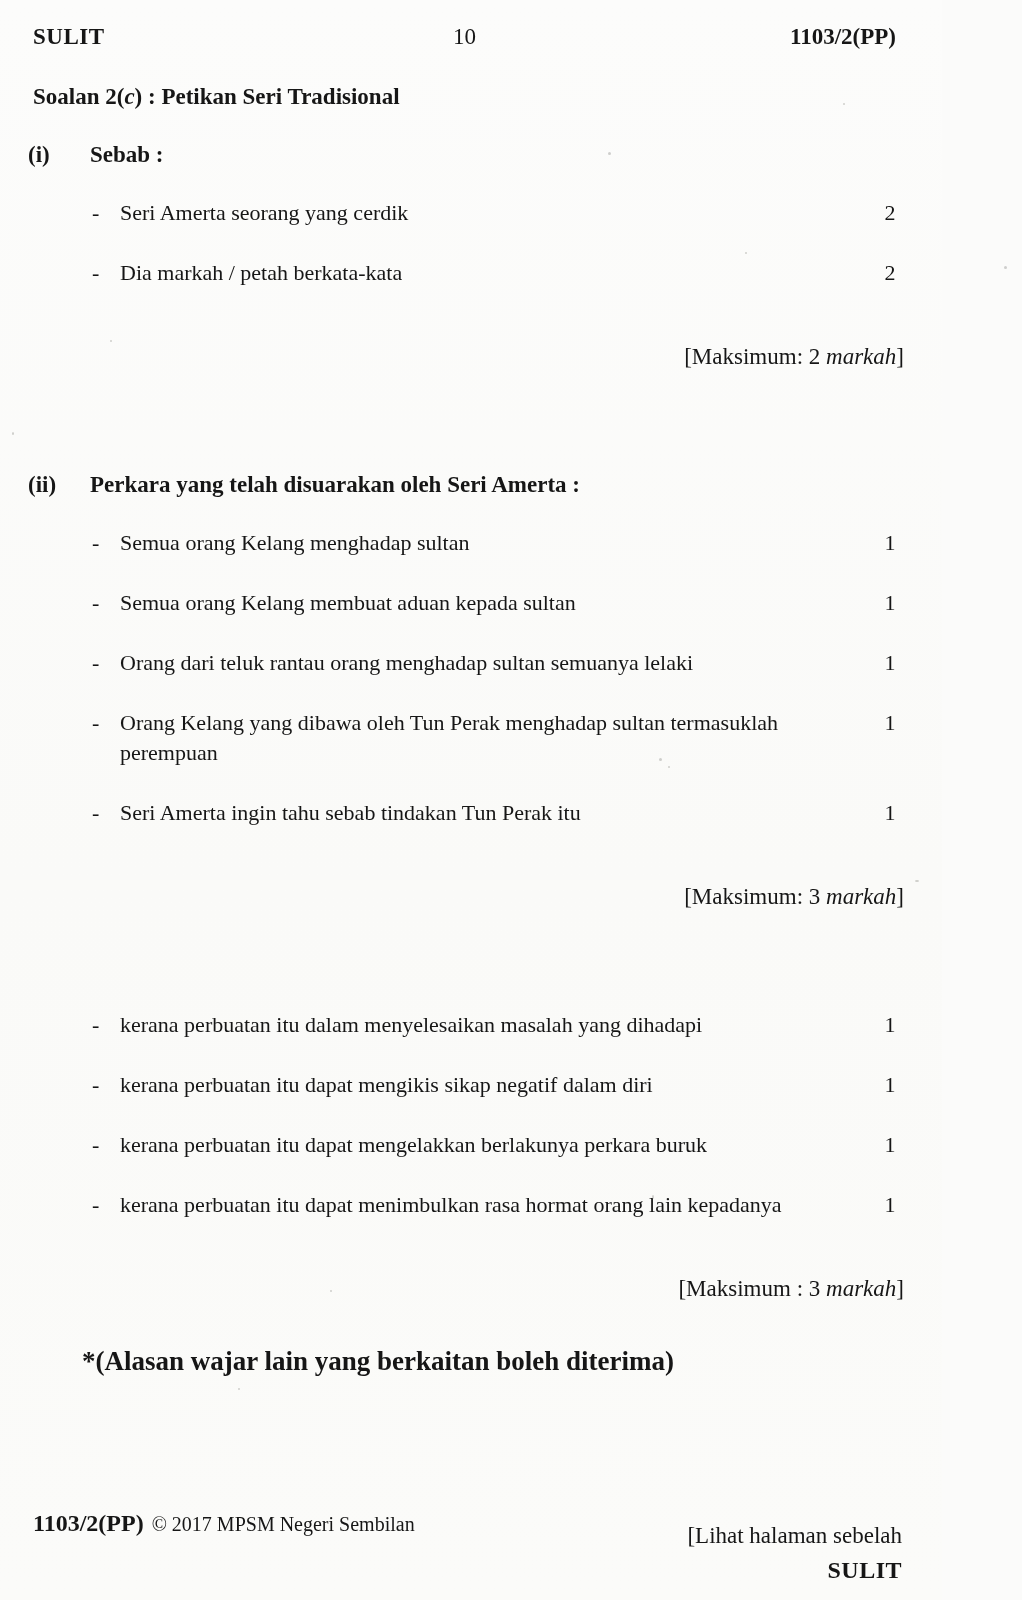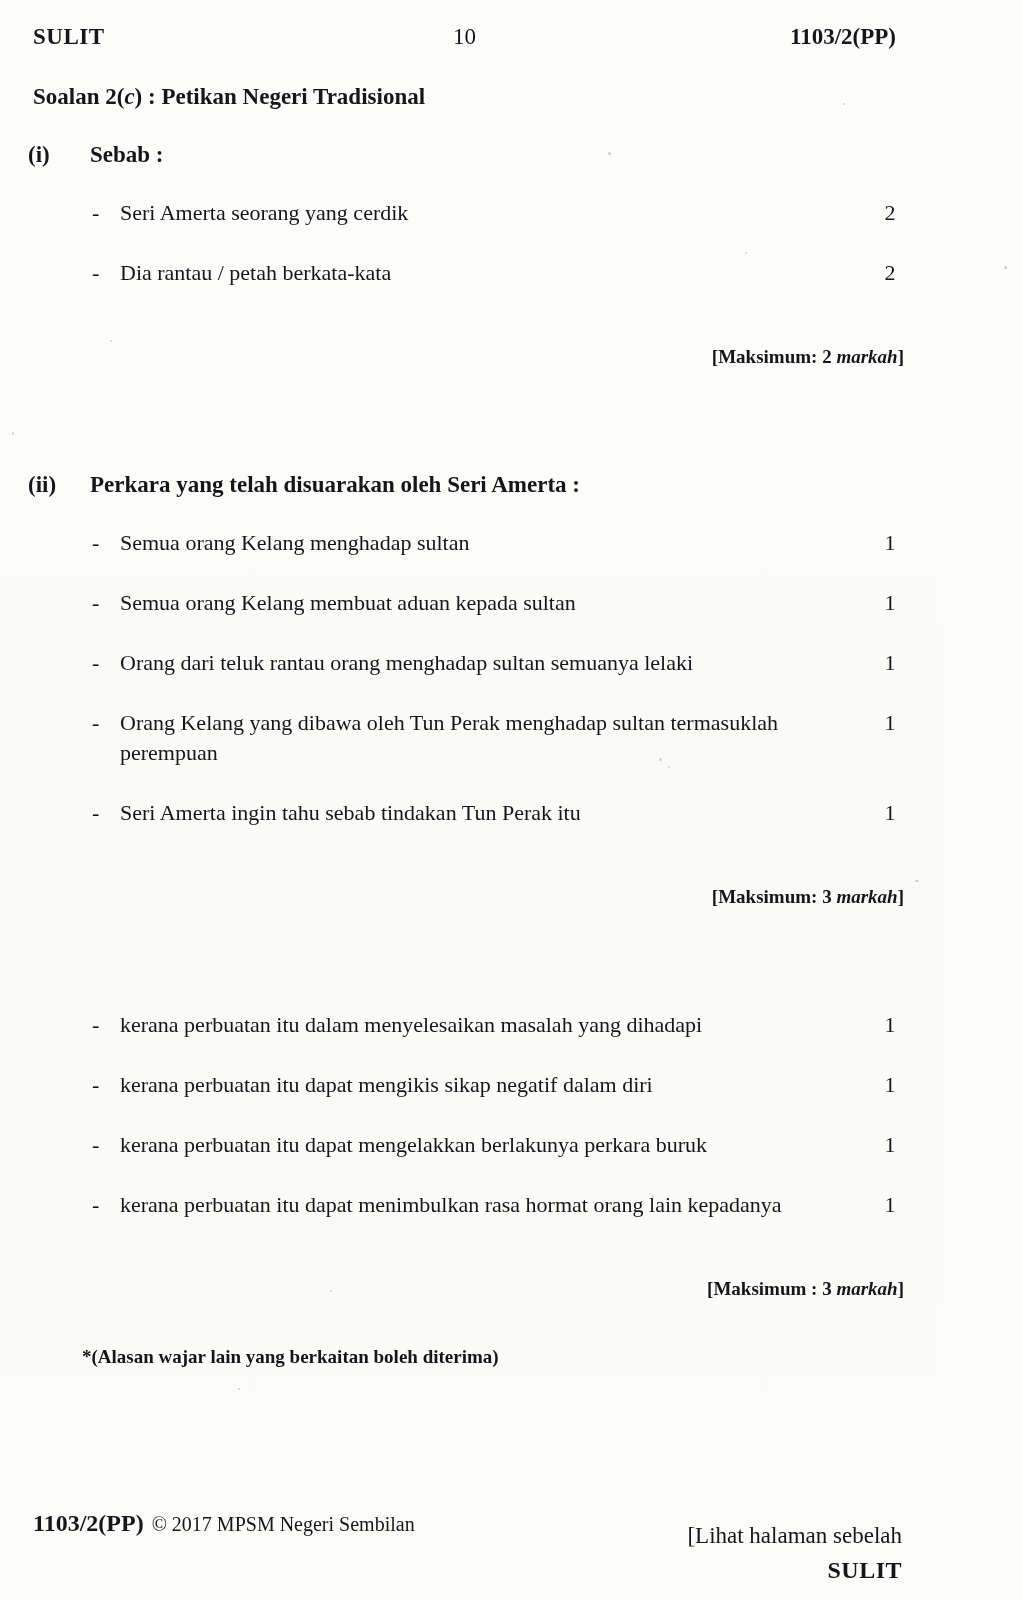--- a/index.html
+++ b/index.html
@@ -58,31 +58,31 @@
     line-height: 30px;
   }
   .item:first-child { margin-top: 28px; }
   .item .dash { width: 28px; flex: none; }
   .item .text { flex: 1; max-width: 800px; padding-right: 14px; }
   .item .mark { width: 44px; flex: none; text-align: center; }
 
   .max-line {
     margin: 24px 38px 0 0;
     text-align: right;
-    font-size: 19px;
-    font-weight: bold;
+    font-size: 23px;
+    font-weight: normal;
     white-space: pre-wrap;
     line-height: 30px;
   }
   .max-line .max-it { font-style: italic; }
 
   
   .footnote {
     margin: 12px 0 0 82px;
-    font-size: 19px;
+    font-size: 27px;
     font-weight: bold;
   }
 
   
   .footer-left {
     position: absolute;
     left: 33px; top: 1510px;
     font-size: 20px;
     white-space: nowrap;
   }
@@ -123,38 +123,38 @@
 
 <div class="page">
 
   <div class="header">
     <span class="h-left">SULIT</span>
     <span class="h-center">10</span>
     <span class="h-right">1103/2(PP)</span>
   </div>
 
   <div class="title">
-    <span class="t-pre">Soalan 2(</span><span class="t-var">c</span><span class="t-post">) : Petikan Negeri Tradisional</span>
+    <span class="t-pre">Soalan 2(</span><span class="t-var">c</span><span class="t-post">) : Petikan Seri Tradisional</span>
   </div>
 
   <div class="sections">
       <section class="section">
     <div class="sec-head">
       <span class="numeral">(i)</span>
       <span class="heading">Sebab :</span>
     </div>
     <div class="items">
           <div class="item">
     <span class="dash">-</span>
     <span class="text">Seri Amerta seorang yang cerdik</span>
     <span class="mark">2</span>
   </div>
           <div class="item">
     <span class="dash">-</span>
-    <span class="text">Dia rantau / petah berkata-kata</span>
+    <span class="text">Dia markah / petah berkata-kata</span>
     <span class="mark">2</span>
   </div>
         </div>
     <div class="max-line">
       <span class="max-pre">[Maksimum: 2 </span><span class="max-it">markah</span><span class="max-post">]</span>
     </div>
   </section>
       <section class="section">
     <div class="sec-head">
       <span class="numeral">(ii)</span>

